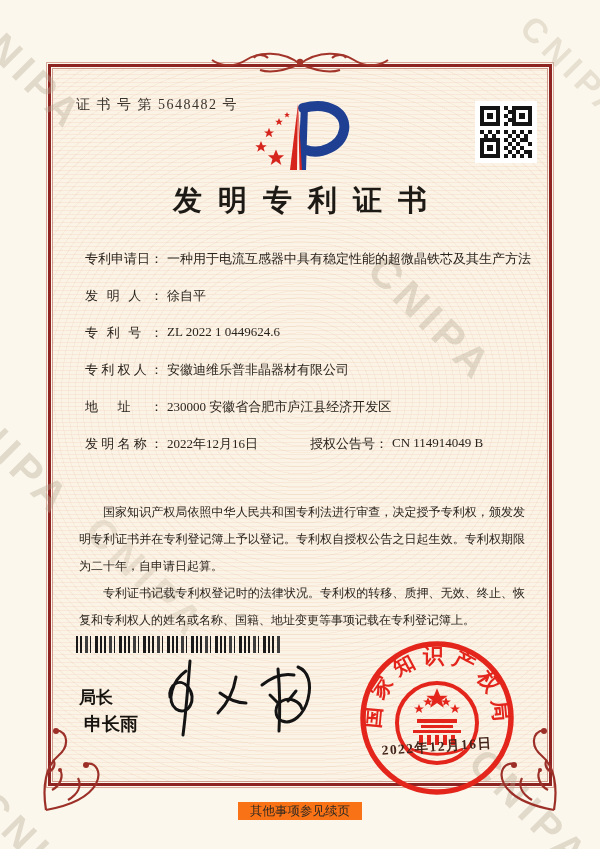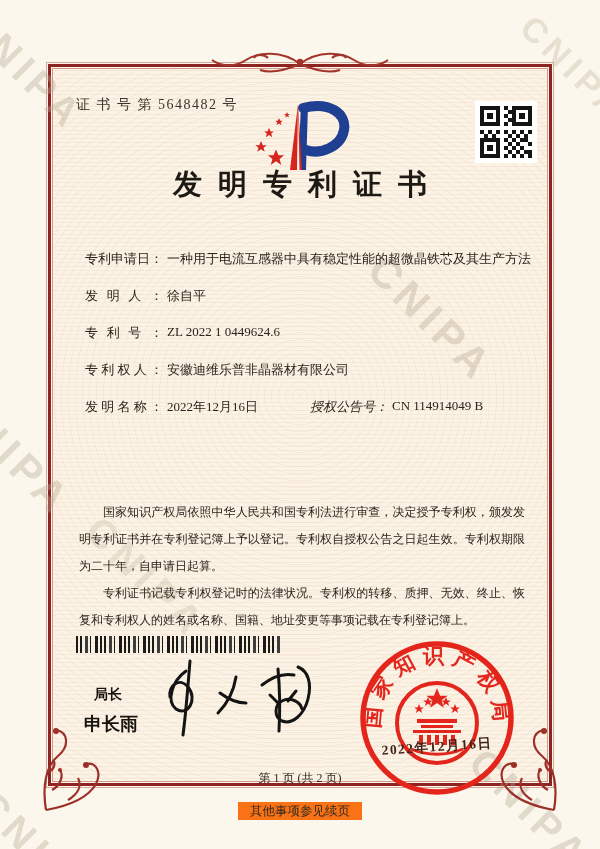--- a/index.html
+++ b/index.html
@@ -20,41 +20,41 @@
          background-image:
            repeating-radial-gradient(circle at 50% 46%, rgba(214,150,108,0.09) 0 1px, transparent 1px 7px),
            repeating-linear-gradient(0deg, rgba(214,150,108,0.12) 0 1px, transparent 1px 4px);}
   .frame > *{position:absolute;z-index:3;}
 
   .cert-no{left:25px;top:29px;font-size:14px;letter-spacing:1.5px;color:#3a332c;}
 
   .logo{left:199px;top:33px;}
   .qr{left:424px;top:34px;background:#fff;padding:5px;}
 
-  .title{left:0;top:98px;width:100%;text-align:center;font-size:29px;font-weight:bold;
+  .title{left:0;top:114px;width:100%;text-align:center;font-size:29px;font-weight:bold;
          color:#1d1a16;letter-spacing:16px;padding-left:16px;box-sizing:border-box;}
 
   .fields{left:34px;top:183px;width:452px;font-size:13px;}
   .field-row{position:relative;height:37px;white-space:nowrap;}
   .flabel{display:inline-block;width:78px;text-align:justify;text-align-last:justify;
           vertical-align:top;}
   .fvalue{margin-left:4px;}
   .pair2{position:absolute;left:225px;top:0;}
-  .pair2 .flabel{width:auto;text-align-last:auto;font-style:italic;}
+  .pair2 .flabel{width:auto;text-align-last:auto;}
 
   .bodytext{left:28px;top:432px;width:446px;font-size:12px;line-height:27px;color:#2b241d;}
   .bodytext p{margin:0;text-indent:2em;text-align:justify;}
 
   .barcode{left:25px;top:569px;width:205px;height:17px;
     background-image:
       repeating-linear-gradient(90deg,#1a1a1a 0 2px,transparent 2px 4px,#1a1a1a 4px 6px,
         transparent 6px 9px,#3d3d3d 9px 12px,transparent 12px 14px,#1a1a1a 14px 15px,
         transparent 15px 19px,#1a1a1a 19px 22px,transparent 22px 24px);}
 
-  .director-title{left:43px;top:619px;font-size:14px;font-weight:bold;
+  .director-title{left:28px;top:619px;font-size:17px;font-weight:bold;
                   font-family:"Liberation Sans","DejaVu Sans",sans-serif;color:#17130e;}
   .director-name{left:33px;top:645px;font-size:18px;font-weight:bold;
                  font-family:"Liberation Sans","DejaVu Sans",sans-serif;color:#17130e;}
   .signature{left:99px;top:588px;}
 
   .seal{left:305px;top:570px;width:162px;height:162px;}
   .seal svg{position:absolute;left:0;top:0;}
   .seal-date{position:absolute;left:-2px;top:101px;width:166px;text-align:center;
              font-size:13.5px;font-weight:bold;letter-spacing:1.5px;color:#43241a;
              transform:rotate(-4deg);}
@@ -129,20 +129,23 @@
         <span class="flabel">专利申请日：</span><span class="fvalue">一种用于电流互感器中具有稳定性能的超微晶铁芯及其生产方法</span>
       </div>
       <div class="field-row">
         <span class="flabel">发明人：</span><span class="fvalue">徐自平</span>
       </div>
       <div class="field-row">
         <span class="flabel">专利号：</span><span class="fvalue">ZL 2022 1 0449624.6</span>
       </div>
       <div class="field-row">
         <span class="flabel">专利权人：</span><span class="fvalue">安徽迪维乐普非晶器材有限公司</span>
+      </div>
+      <div class="field-row">
+        <span class="flabel">地址：</span><span class="fvalue">230000 安徽省合肥市庐江县经济开发区</span>
       </div>
       <div class="field-row">
         <span class="flabel">发明名称：</span><span class="fvalue">2022年12月16日</span>
         <span class="pair2">
           <span class="flabel">授权公告号：</span><span class="fvalue">CN 114914049 B</span>
         </span>
       </div>
     </div>
 
     <div class="bodytext">
@@ -195,21 +198,20 @@
             <rect x="-2" y="12" width="4" height="10"></rect>
             <rect x="6" y="12" width="4" height="10"></rect>
             <rect x="14" y="12" width="4" height="10"></rect>
           </g>
           <path d="M-26,26 C-10,33 10,33 26,26" fill="none" stroke="#e3251c" stroke-width="3"></path>
         </g>
       </svg>
       <div class="seal-date">2022年12月16日</div>
     </div>
 
-    <div class="page-number">第 1 页 (共 2 页)</div>
   </div>
 
   <svg class="ornament orn-top" width="184" height="30" viewBox="0 0 184 30">
     <g stroke="#a2342a" fill="none" stroke-width="2">
       <path d="M92,16 C74,2 50,4 38,12 C26,20 12,18 4,12"></path>
       <path d="M92,16 C110,2 134,4 146,12 C158,20 172,18 180,12"></path>
       <path d="M92,16 C78,22 64,26 52,22"></path>
       <path d="M92,16 C106,22 120,26 132,22"></path>
       <path d="M60,10 C56,6 48,6 46,10"></path>
       <path d="M124,10 C128,6 136,6 138,10"></path>

